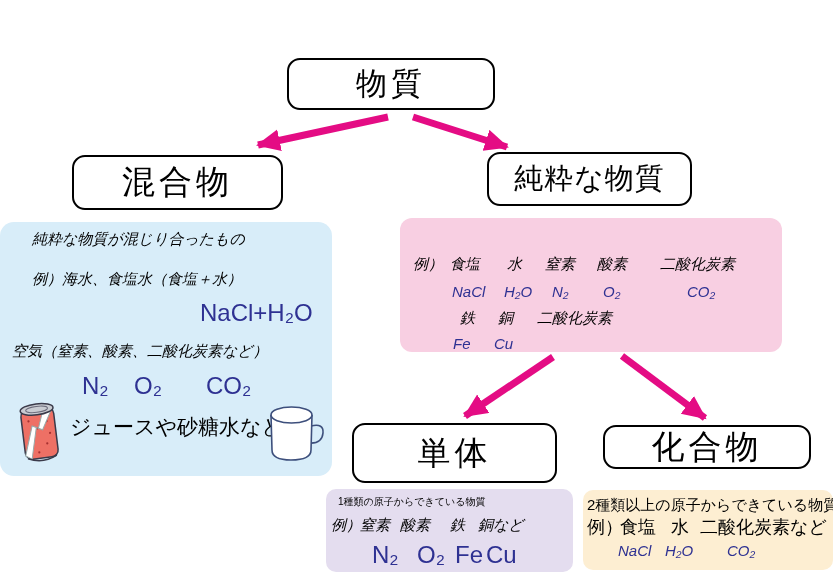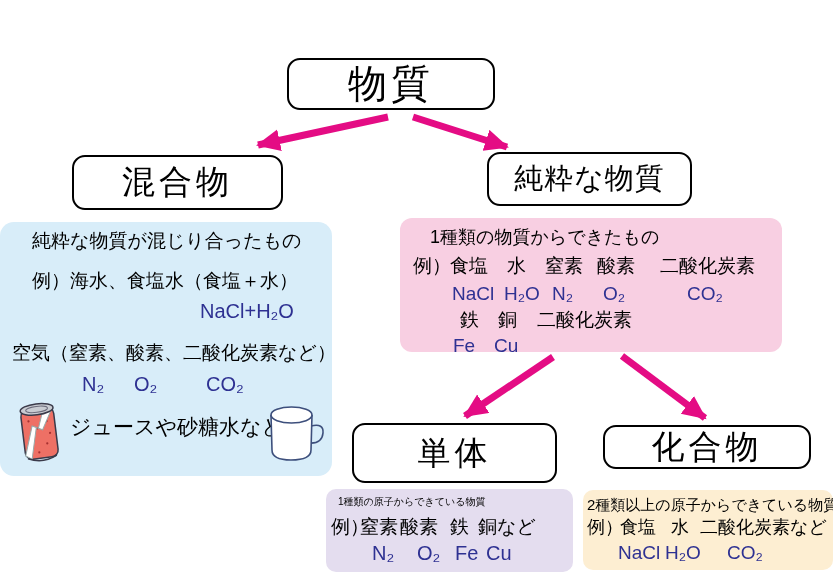--- a/index.html
+++ b/index.html
@@ -17,21 +17,21 @@
     font-weight:500;letter-spacing:4px;box-sizing:border-box;
   }
   .panel{position:absolute;box-sizing:border-box;}
   .panel span{position:absolute;white-space:nowrap;line-height:1.2;}
   .blue-panel{left:0;top:222px;width:332px;height:254px;border-radius:14px;background:var(--panel-mixture);}
   .pink-panel{left:400px;top:218px;width:382px;height:134px;border-radius:12px;background:var(--panel-pure);}
   .purple-panel{left:326px;top:489px;width:247px;height:83px;border-radius:10px;background:var(--panel-element);}
   .yellow-panel{left:583px;top:490px;width:250px;height:80px;border-radius:10px;background:var(--panel-compound);}
   .formula{color:var(--formula);font-weight:500;}
   .arrow-layer{position:absolute;left:0;top:0;pointer-events:none;}
-  .fs18{font-size:18px;} .fs19{font-size:19px;} .fs20{font-size:20px;}
+  .fs18{font-size:18px;} .fs19{font-size:15px;font-style:italic;} .fs20{font-size:24px;}
   .fs15{font-size:15px;} .fs21{font-size:21px;}
   .icon-svg{position:absolute;}
 </style>
 </head>
 <body>
 
 <div id="canvas" style="--arrow: #e40c84; --formula: #2e3192; --panel-mixture: #d8edf9; --panel-pure: #f8cfe2; --panel-element: #e4ddef; --panel-compound: #fdeed2;">
 
 
   <svg class="arrow-layer" width="833" height="576" viewBox="0 0 833 576">
@@ -41,21 +41,21 @@
       </marker>
     </defs>
     <g style="stroke:var(--arrow)" stroke-width="7" fill="none">
       <line x1="388" y1="117" x2="258" y2="145" marker-end="url(#ah)"></line>
       <line x1="413" y1="117" x2="507" y2="147" marker-end="url(#ah)"></line>
       <line x1="553" y1="357" x2="465" y2="416" marker-end="url(#ah)"></line>
       <line x1="622" y1="356" x2="705" y2="418" marker-end="url(#ah)"></line>
     </g>
   </svg>
 
-  <div class="node" style="left:287px;top:58px;width:208px;height:52px;font-size:39px;">
+  <div class="node" style="left:287px;top:58px;width:208px;height:52px;font-size:31px;">
     <span>物質</span>
   </div>
   <div class="node" style="left:72px;top:155px;width:211px;height:55px;font-size:33px;">
     <span>混合物</span>
   </div>
   <div class="node" style="left:487px;top:152px;width:205px;height:54px;font-size:29px;letter-spacing:1px;">
     <span>純粋な物質</span>
   </div>
   <div class="node" style="left:352px;top:423px;width:205px;height:60px;font-size:33px;">
     <span>単体</span>
@@ -95,21 +95,20 @@
     <svg class="icon-svg" style="left:266px;top:180px;" width="60" height="64" viewBox="0 0 60 64">
       <g fill="#fff" stroke="#3d4f7c" stroke-width="1.6">
         <path d="M45 24 Q58 21 57 31 Q56 42 43 41" fill="none"></path>
         <path d="M5 13 L6 48 Q6 58 25 58 Q45 58 45 48 L46 13"></path>
         <ellipse cx="25.5" cy="13" rx="20.5" ry="8"></ellipse>
       </g>
     </svg>
   </div>
 
   <div class="panel pink-panel">
-    <span class="fs18" style="left:30px;top:9px;">1種類の物質からできたもの</span>
     <span class="fs19" style="left:13px;top:37px;">例）</span>
     <span class="fs19" style="left:50px;top:37px;">食塩</span>
     <span class="fs19" style="left:107px;top:37px;">水</span>
     <span class="fs19" style="left:145px;top:37px;">窒素</span>
     <span class="fs19" style="left:197px;top:37px;">酸素</span>
     <span class="fs19" style="left:260px;top:37px;">二酸化炭素</span>
     <span class="formula fs19" style="left:52px;top:65px;">NaCl</span>
     <span class="formula fs19" style="left:104px;top:65px;">H₂O</span>
     <span class="formula fs19" style="left:152px;top:65px;">N₂</span>
     <span class="formula fs19" style="left:203px;top:65px;">O₂</span>

